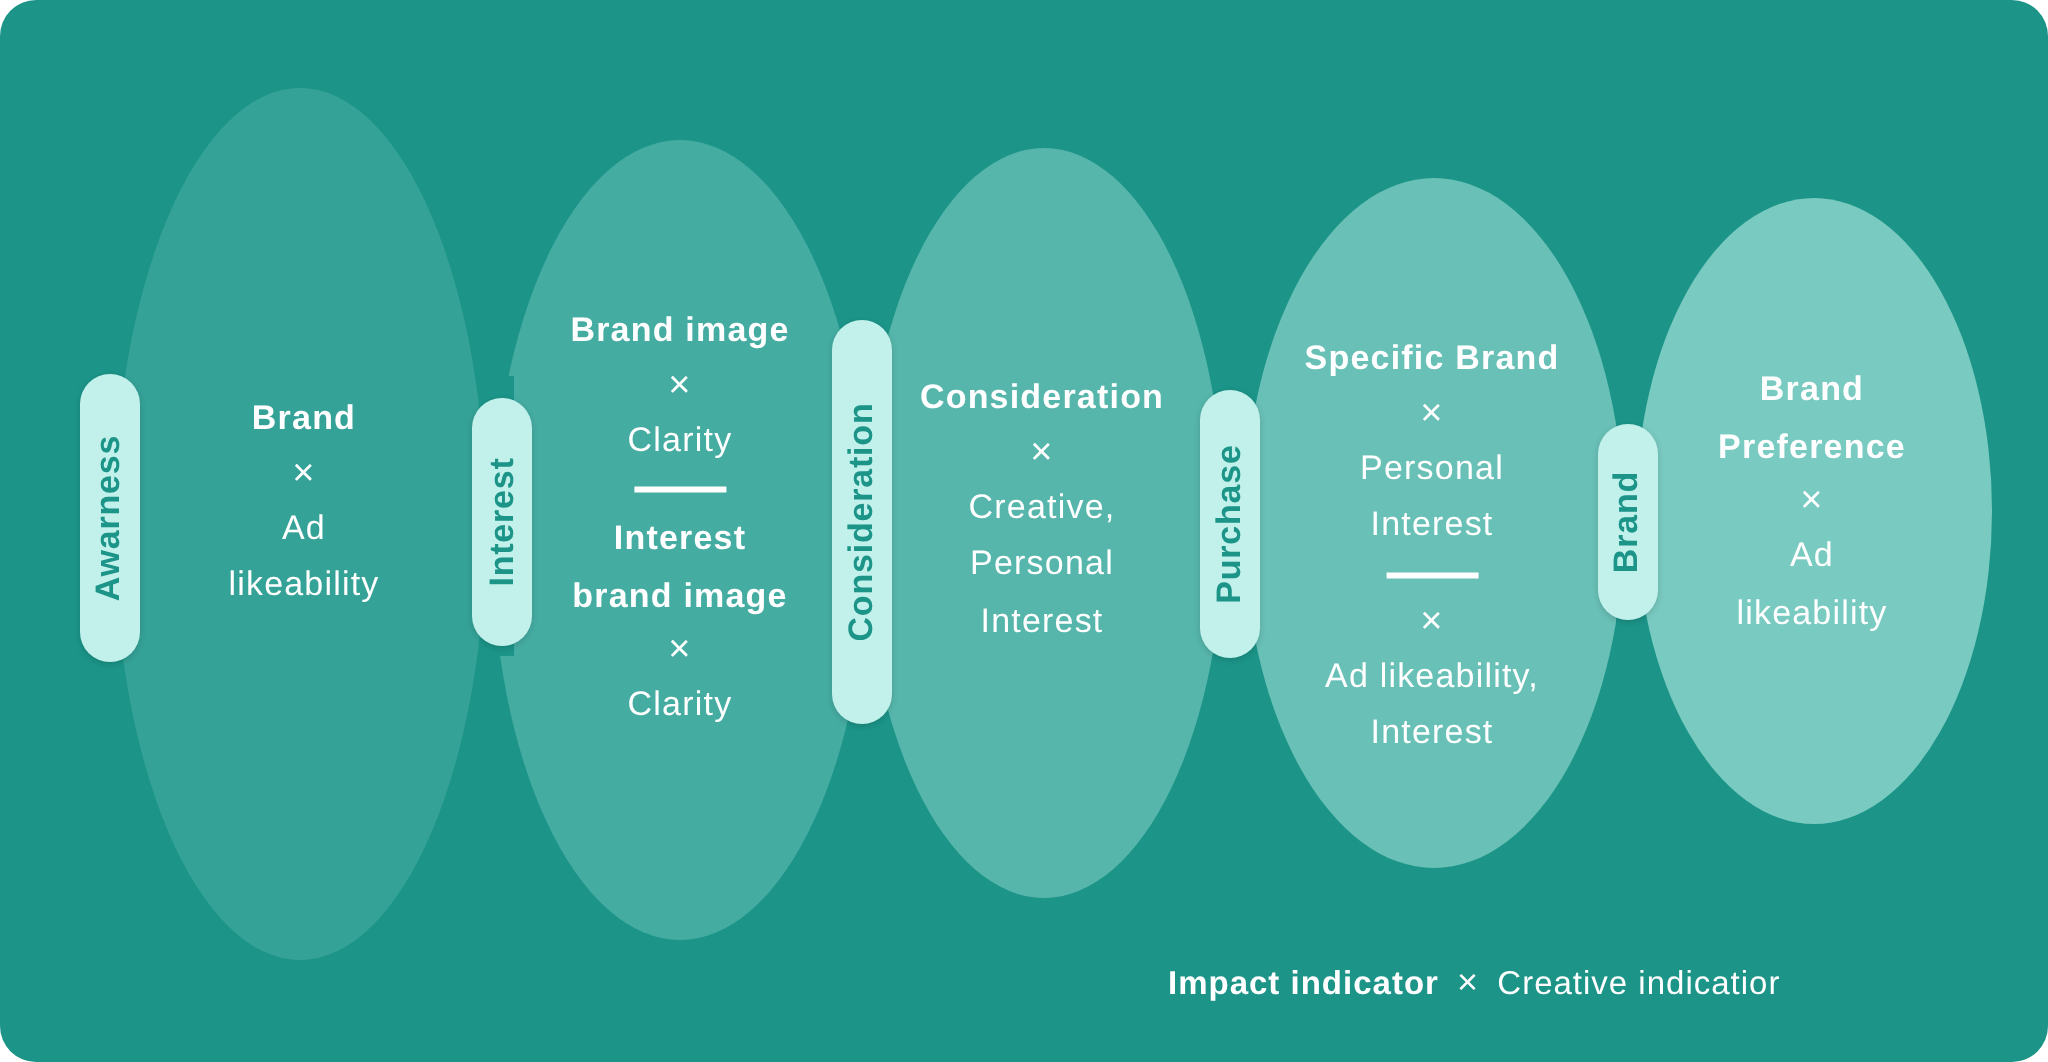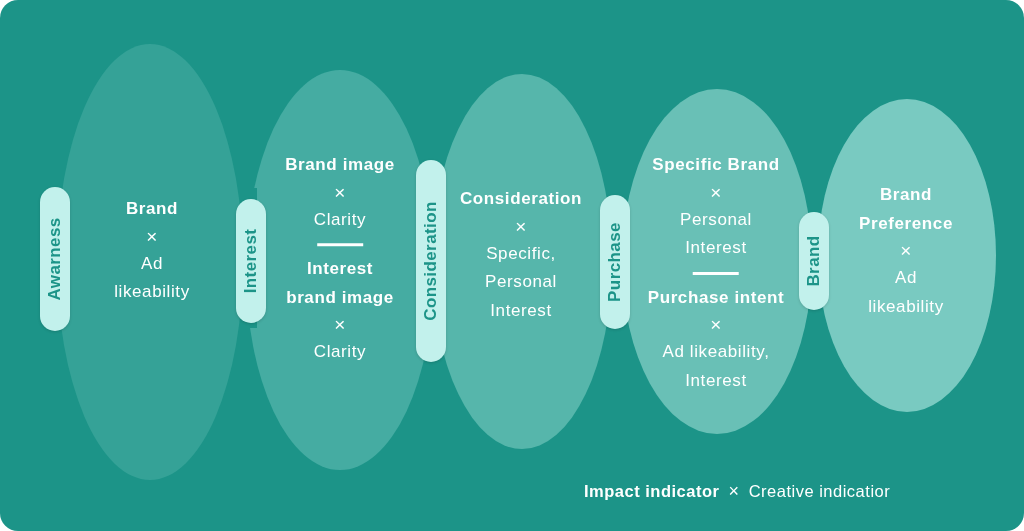--- a/index.html
+++ b/index.html
@@ -90,32 +90,31 @@
     <span class="sep"></span>
     <span class="b">Interest</span>
     <span class="b">brand image</span>
     <span class="x">×</span>
     <span class="n">Clarity</span>
   </div>
 
   <div class="stage-text" style="left:521px; top:255px;">
     <span class="b">Consideration</span>
     <span class="x">×</span>
-    <span class="n">Specific,</span>
+    <span class="n">Creative,</span>
     <span class="n">Personal</span>
     <span class="n">Interest</span>
   </div>
 
   <div class="stage-text" style="left:716px; top:273px;">
     <span class="b">Specific Brand</span>
     <span class="x">×</span>
     <span class="n">Personal</span>
     <span class="n">Interest</span>
     <span class="sep"></span>
-    <span class="b">Purchase intent</span>
     <span class="x">×</span>
     <span class="n">Ad likeability,</span>
     <span class="n">Interest</span>
   </div>
 
   <div class="stage-text" style="left:906px; top:251px;">
     <span class="b">Brand</span>
     <span class="b">Preference</span>
     <span class="x">×</span>
     <span class="n">Ad</span>

